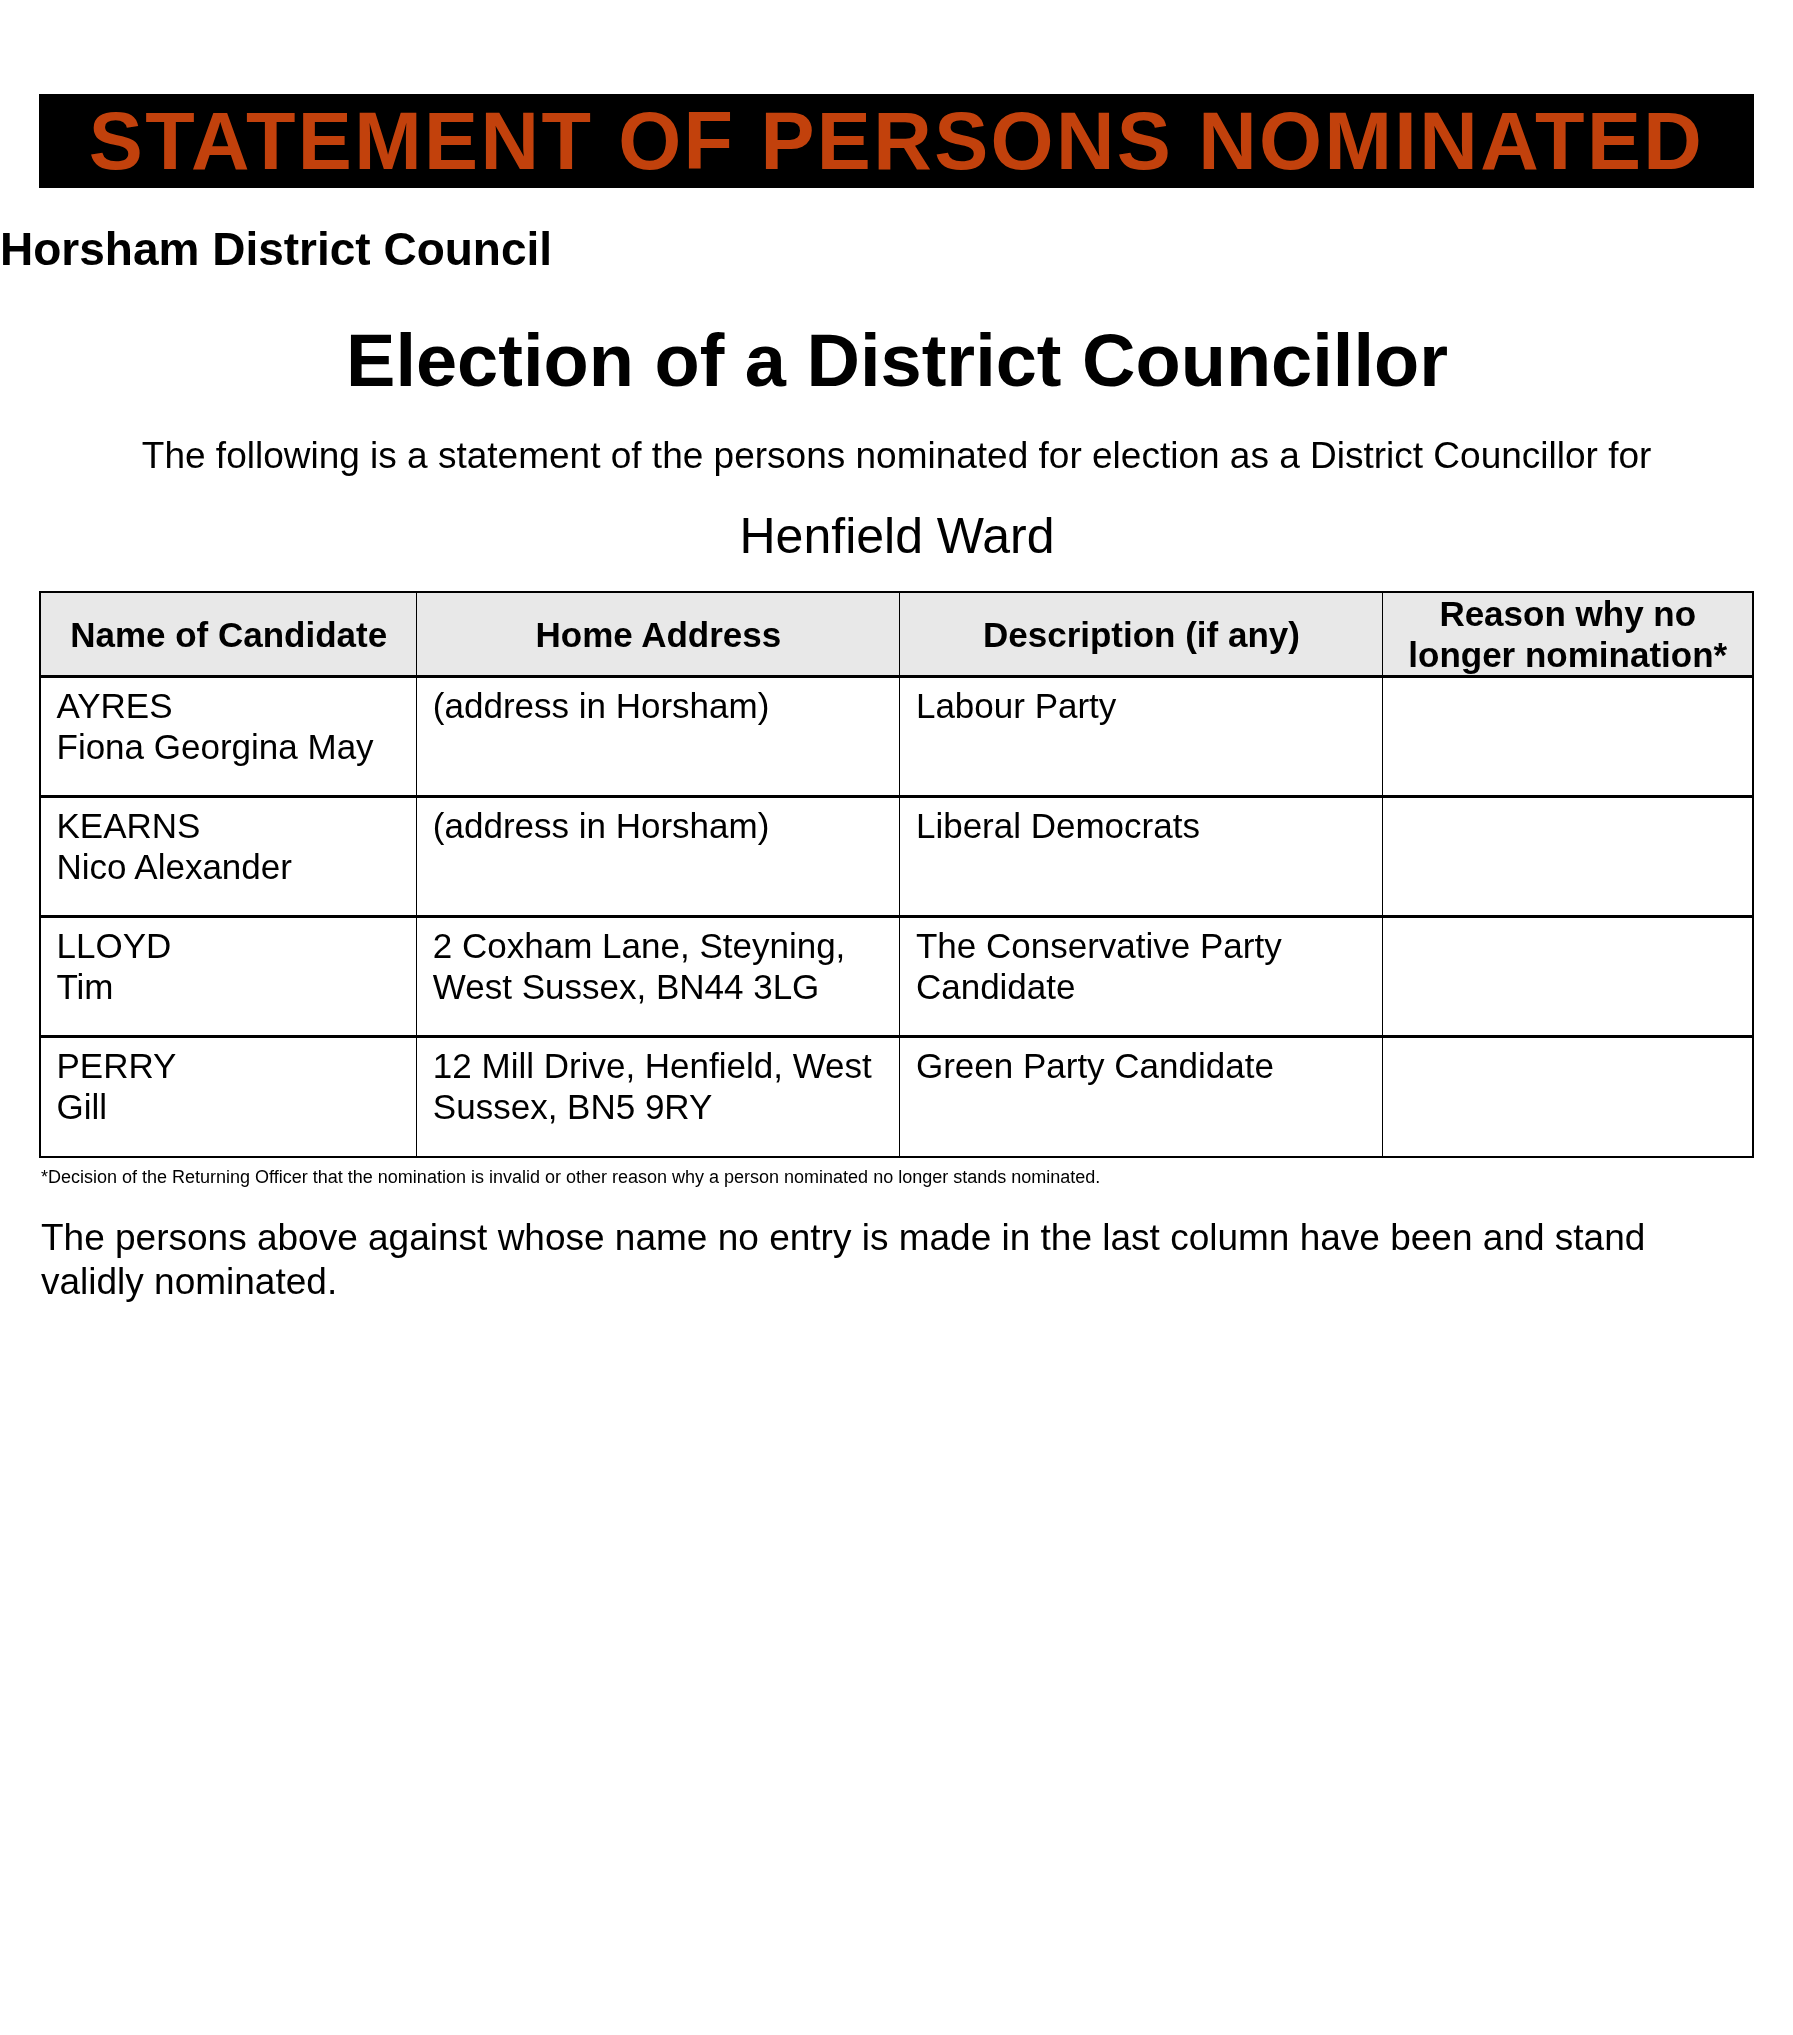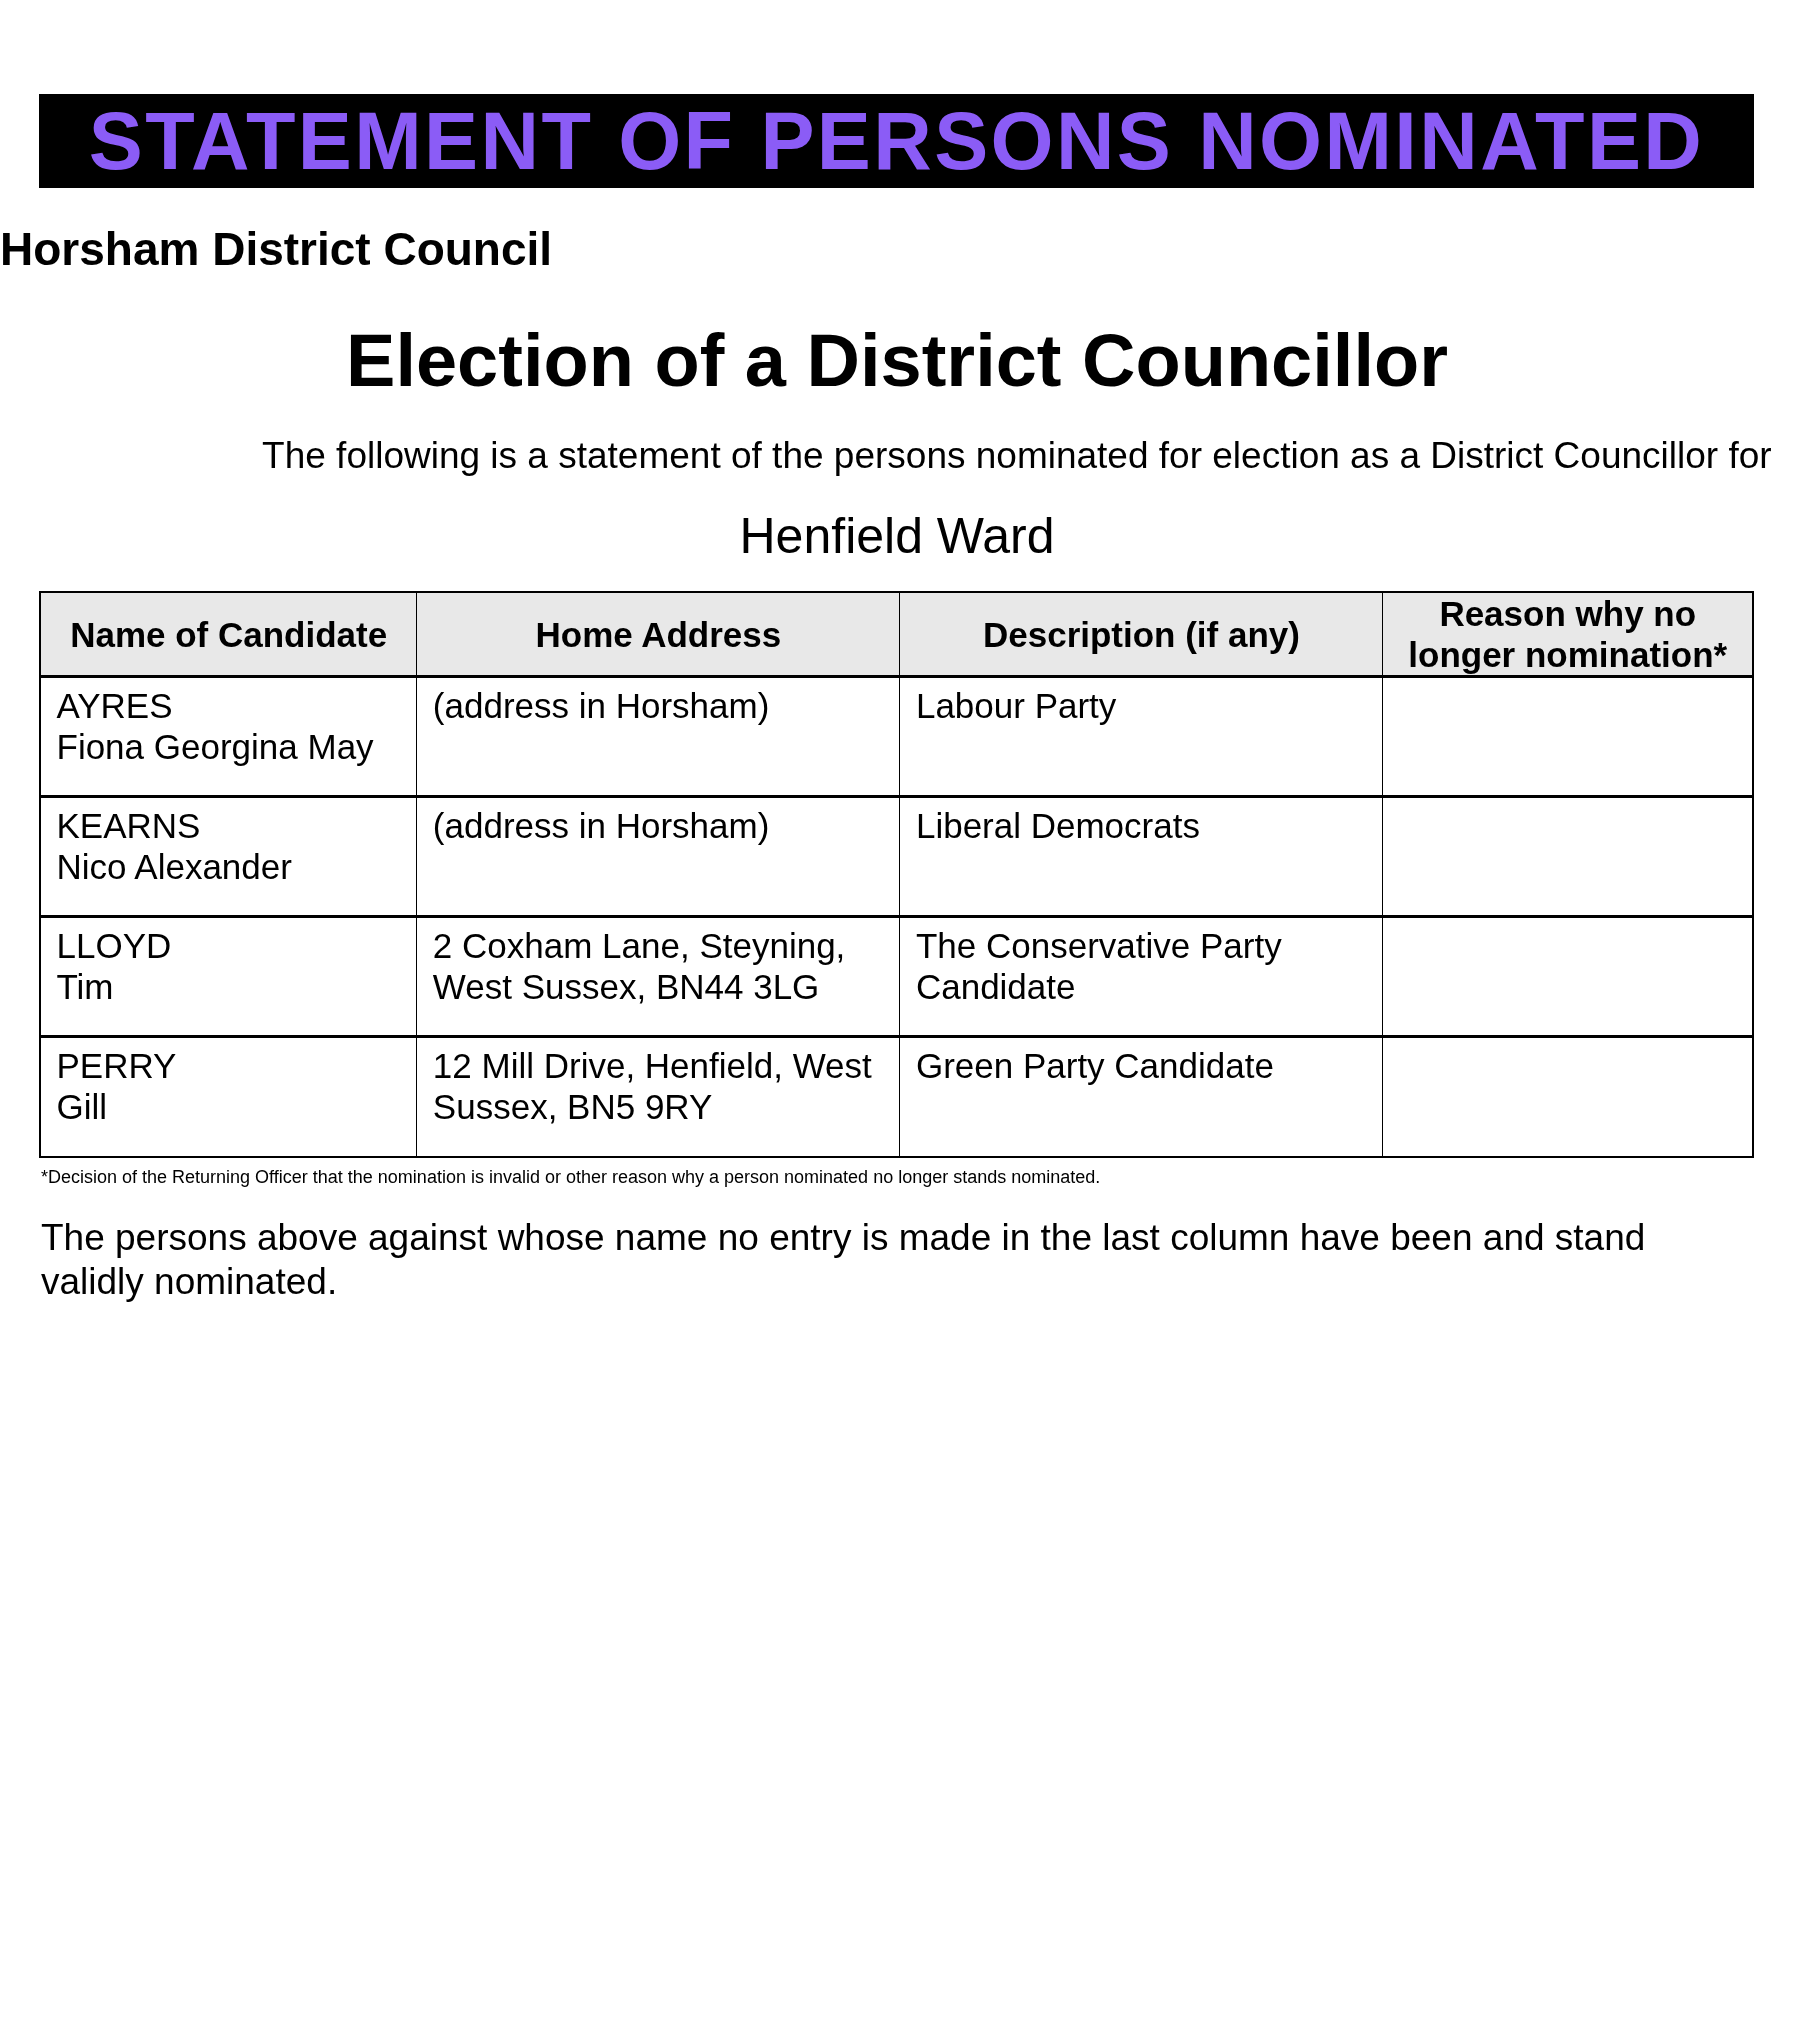--- a/index.html
+++ b/index.html
@@ -6,35 +6,35 @@
   .page{
     position:relative;
     width:1794px;height:2793px;
     background:#ffffff;
     font-family:"Liberation Sans","DejaVu Sans",sans-serif;
     color:#000;
     overflow:hidden;
   }
   .banner{
     position:absolute;left:39px;top:94px;width:1715px;height:94px;
-    background:#000;color:#8b5cf6;
+    background:#000;color:#c2410c;
     font-size:81px;font-weight:bold;letter-spacing:2.4px;
     line-height:94px;text-align:center;white-space:nowrap;
   }
   .council{
     position:absolute;left:0;top:223px;width:100%;
     text-align:left;font-size:46px;font-weight:bold;line-height:53px;
   }
   .election{
     position:absolute;left:0;top:322px;width:100%;
     text-align:center;font-size:74px;font-weight:bold;line-height:77px;
   }
   .intro{
     position:absolute;left:21.6px;top:434px;width:1750px;
-    text-align:right;font-size:37px;line-height:43px;
+    text-align:center;font-size:37px;line-height:43px;
   }
   .ward{
     position:absolute;left:0;top:510px;width:100%;
     text-align:center;font-size:50px;line-height:53px;
   }
   table.noms{
     position:absolute;left:39px;top:591px;width:1715px;
     border-collapse:collapse;table-layout:fixed;
     border:2.4px solid #000;
   }

